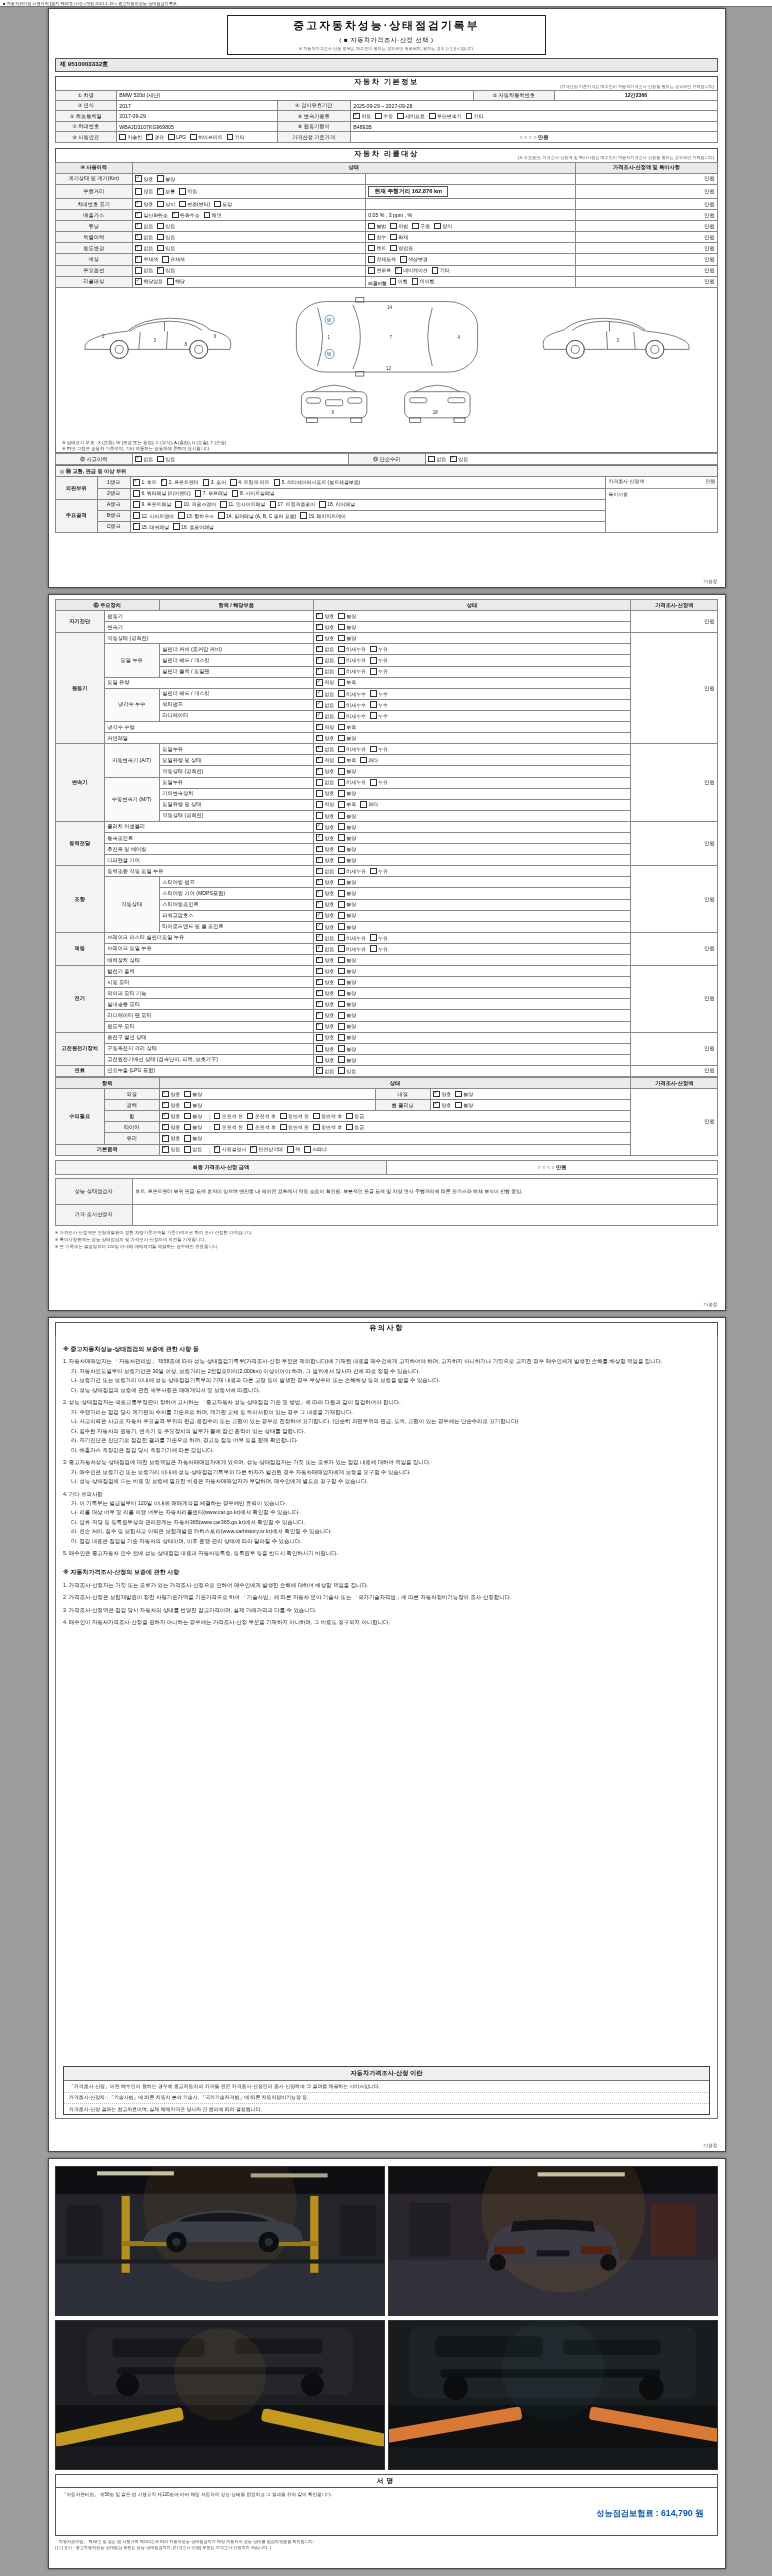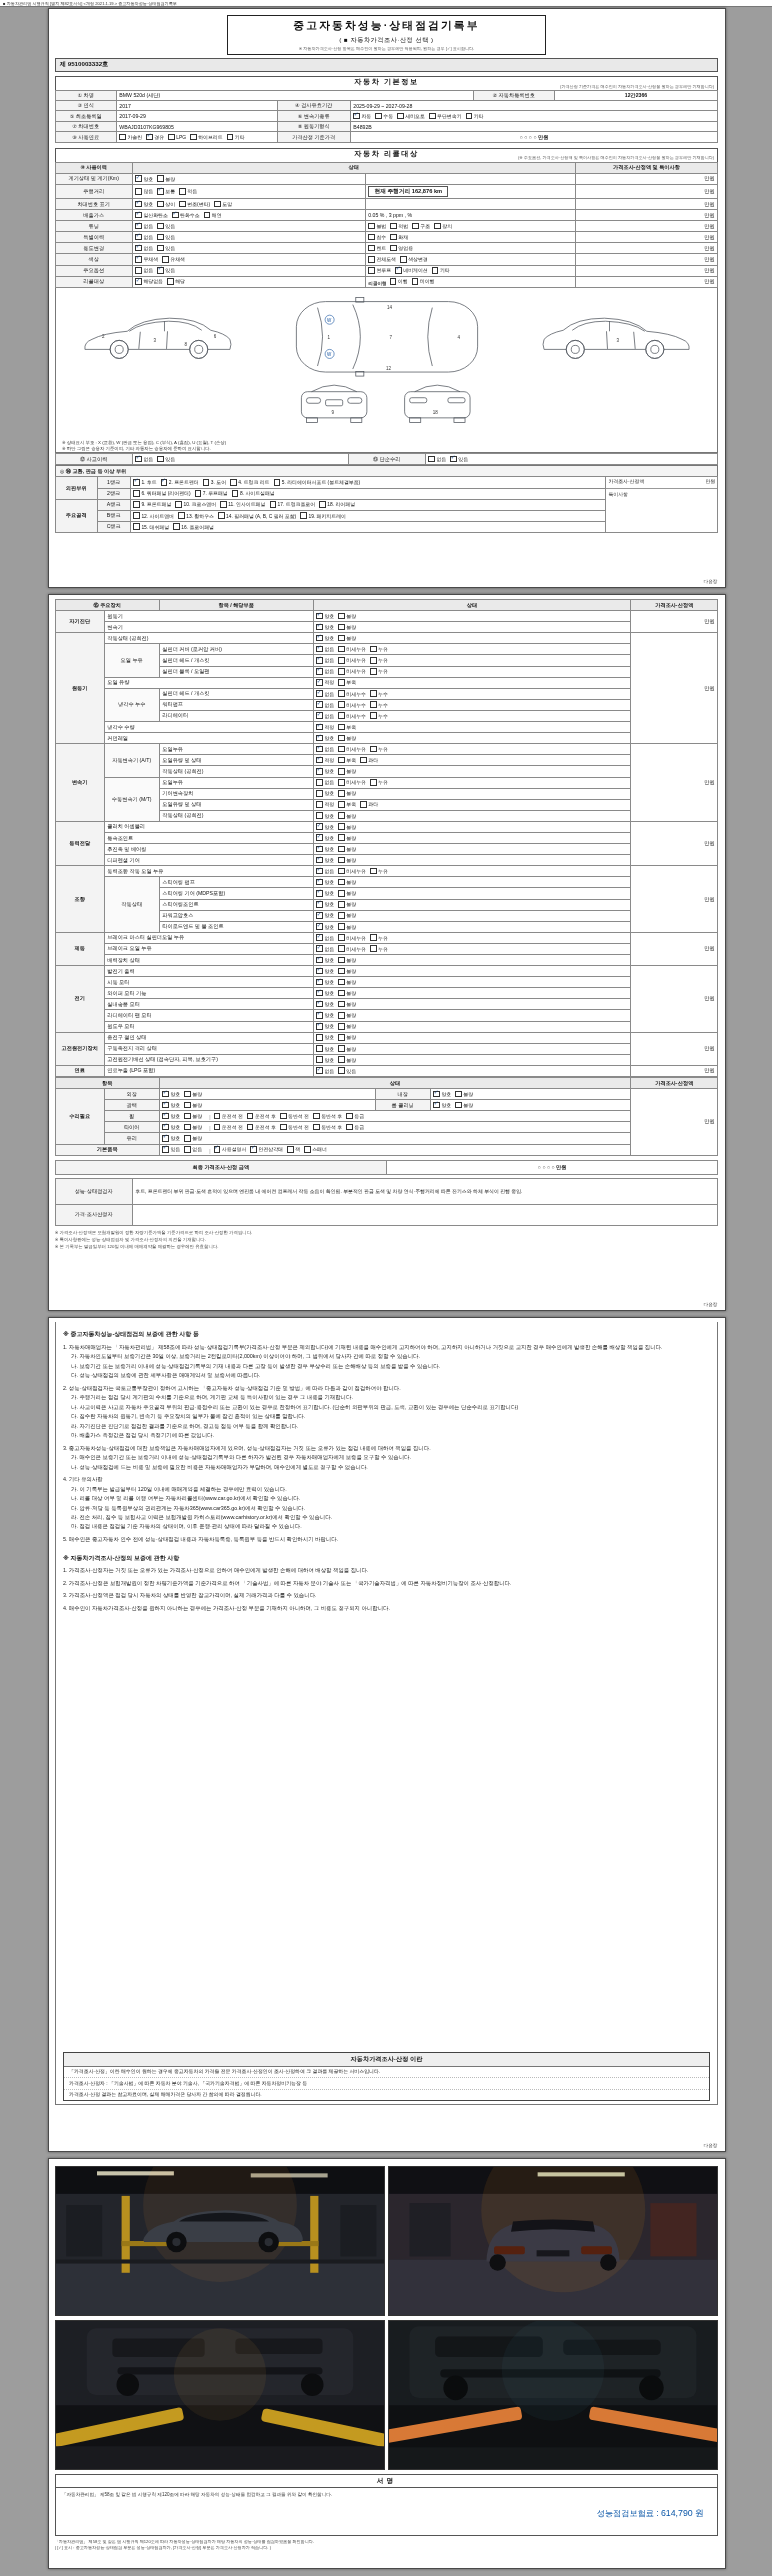--- a/index.html
+++ b/index.html
@@ -71,21 +71,21 @@
   .photo{height:148px;background:#141518;overflow:hidden;border:0.5px solid #333;position:relative;}
   .photo svg{width:100%;height:100%;display:block;}
   .photo.v2 svg{transform:scaleX(-1);filter:hue-rotate(18deg) brightness(1.08);}
   .photo.v4 svg{filter:hue-rotate(-25deg) brightness(.92);}
 
   
   .sign-head{border:0.5px solid #555;border-bottom:none;height:12.4px;display:flex;align-items:center;justify-content:center;
              font-weight:bold;font-size:6.7px;letter-spacing:3.1px;margin-top:4.1px;}
   .sign-body{border:0.5px solid #555;height:49px;position:relative;padding:4.1px 6.2px;box-sizing:border-box;}
   .sign-note{font-size:4.6px;color:#333;width:330px;line-height:1.5;}
-  .premium{position:absolute;right:13.4px;bottom:15.5px;font-size:8.2px;font-weight:normal;color:#0b57a8;margin-top:32px;}
+  .premium{position:absolute;right:13.4px;bottom:15.5px;font-size:8.2px;font-weight:bold;color:#0b57a8;margin-top:32px;}
   .premium .pv{font-size:8.8px;}
   .foot{margin-top:2.6px;font-size:4.1px;color:#444;line-height:1.5;}
 </style>
 </head>
 <body>
 
 <div class="topbar"><span>■ 자동차관리법 시행규칙 [별지 제82호서식] &lt;개정 2021.1.19.&gt;  중고자동차성능·상태점검기록부</span></div>
 
 <div class="page" id="p1">
   <div class="tbox">
@@ -657,20 +657,23 @@
     </table>
   <div id="finalNotes" style="margin-top:3.1px">
       <div style="font-size:4.4px;color:#444;line-height:1.6">※ 가격조사·산정액은 보험개발원이 정한 차량기준가액을 기준가격으로 하여 조사·산정한 가격입니다.</div>
       <div style="font-size:4.4px;color:#444;line-height:1.6">※ 특이사항란에는 성능·상태점검자 및 가격조사·산정자의 의견을 기재합니다.</div>
       <div style="font-size:4.4px;color:#444;line-height:1.6">※ 본 기록부는 발급일부터 120일 이내에 매매계약을 체결하는 경우에만 유효합니다.</div>
     </div>
   <div class="next">다음장</div>
 </div>
 
 <div class="page" id="p3">
+  <div class="sec-head">
+    <span>유의사항</span>
+  </div>
   <div class="nt-body">
     <div id="noticeLines">
         <div class="ln h">※ 중고자동차성능·상태점검의 보증에 관한 사항 등</div>
         <div class="ln n1">1. 자동차매매업자는 「자동차관리법」 제58조에 따라 성능·상태점검기록부(가격조사·산정 부분은 제외합니다)에 기재된 내용을 매수인에게 고지하여야 하며, 고지하지 아니하거나 거짓으로 고지한 경우 매수인에게 발생한 손해를 배상할 책임을 집니다.</div>
         <div class="ln n2">가. 자동차인도일부터 보증기간은 30일 이상, 보증거리는 2천킬로미터(2,000km) 이상이어야 하며, 그 범위에서 당사자 간에 따로 정할 수 있습니다.</div>
         <div class="ln n2">나. 보증기간 또는 보증거리 이내에 성능·상태점검기록부의 기재 내용과 다른 고장 등이 발생한 경우 무상수리 또는 손해배상 등의 보증을 받을 수 있습니다.</div>
         <div class="ln n2">다. 성능·상태점검의 보증에 관한 세부사항은 매매계약서 및 보증서에 따릅니다.</div>
         <div class="ln n1">2. 성능·상태점검자는 국토교통부장관이 정하여 고시하는 「중고자동차 성능·상태점검 기준 및 방법」에 따라 다음과 같이 점검하여야 합니다.</div>
         <div class="ln n2">가. 주행거리는 점검 당시 계기판의 수치를 기준으로 하며, 계기판 교체 등 특이사항이 있는 경우 그 내용을 기재합니다.</div>
         <div class="ln n2">나. 사고이력은 사고로 자동차 주요골격 부위의 판금·용접수리 또는 교환이 있는 경우로 한정하여 표기합니다. (단순히 외판부위의 판금, 도색, 교환이 있는 경우에는 단순수리로 표기합니다)</div>

